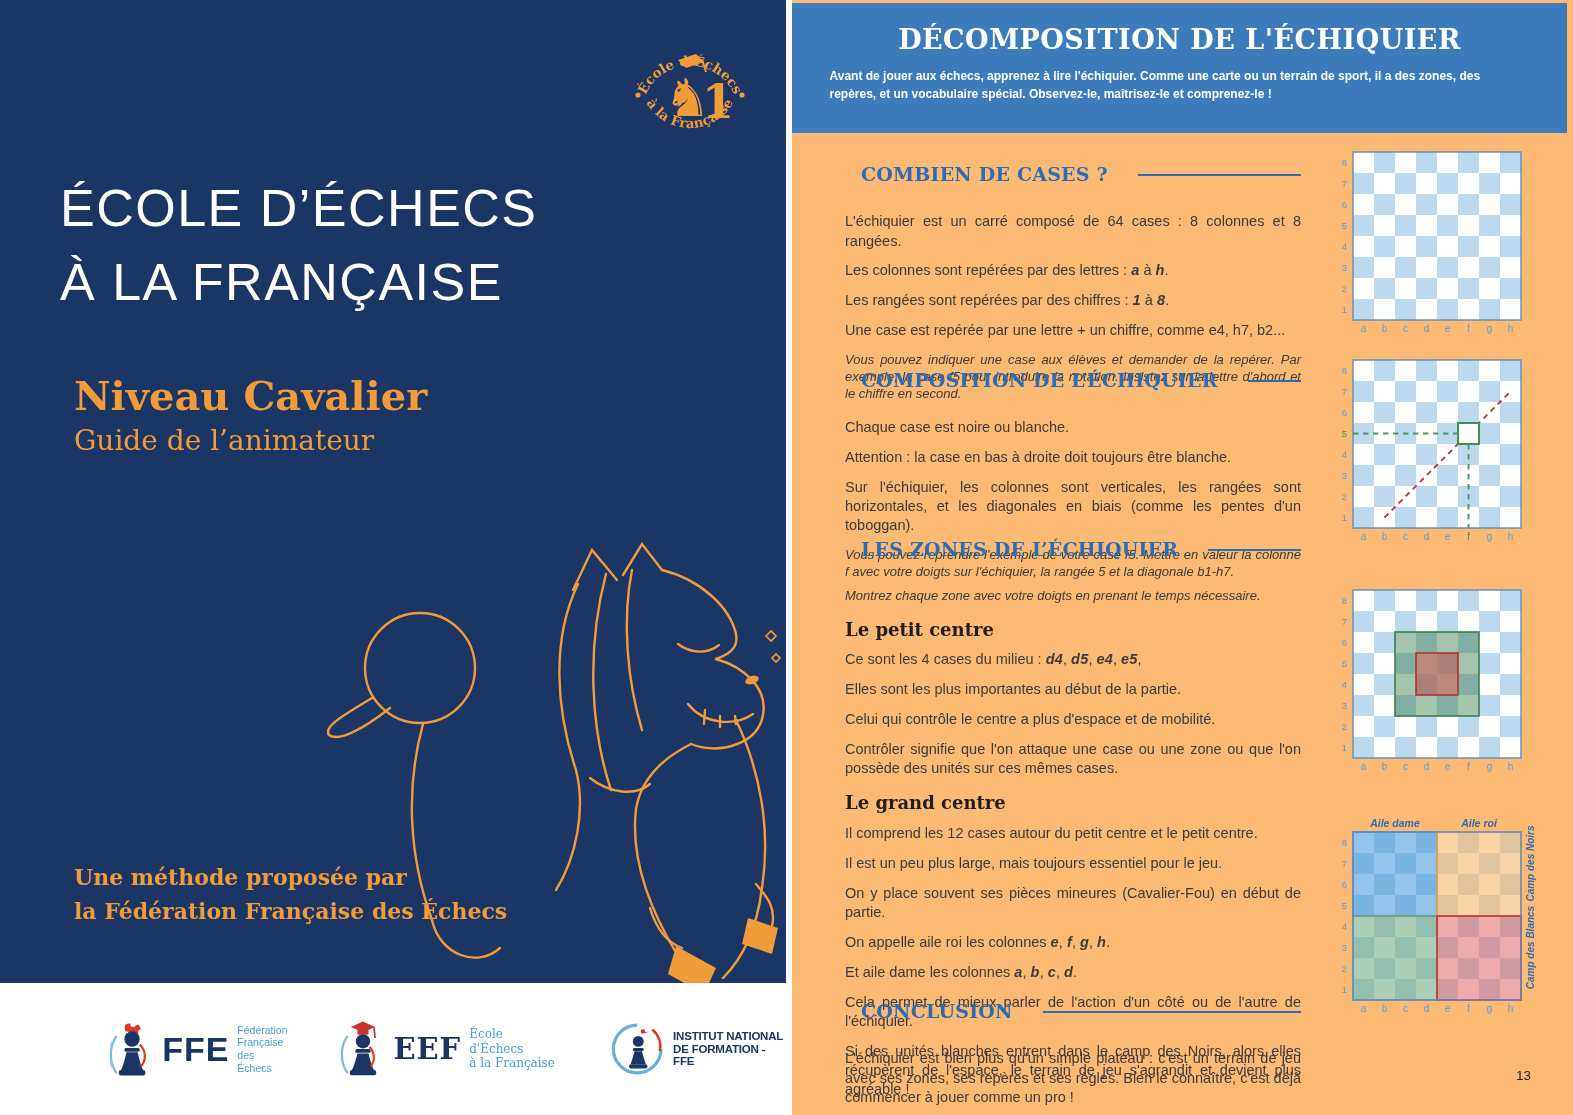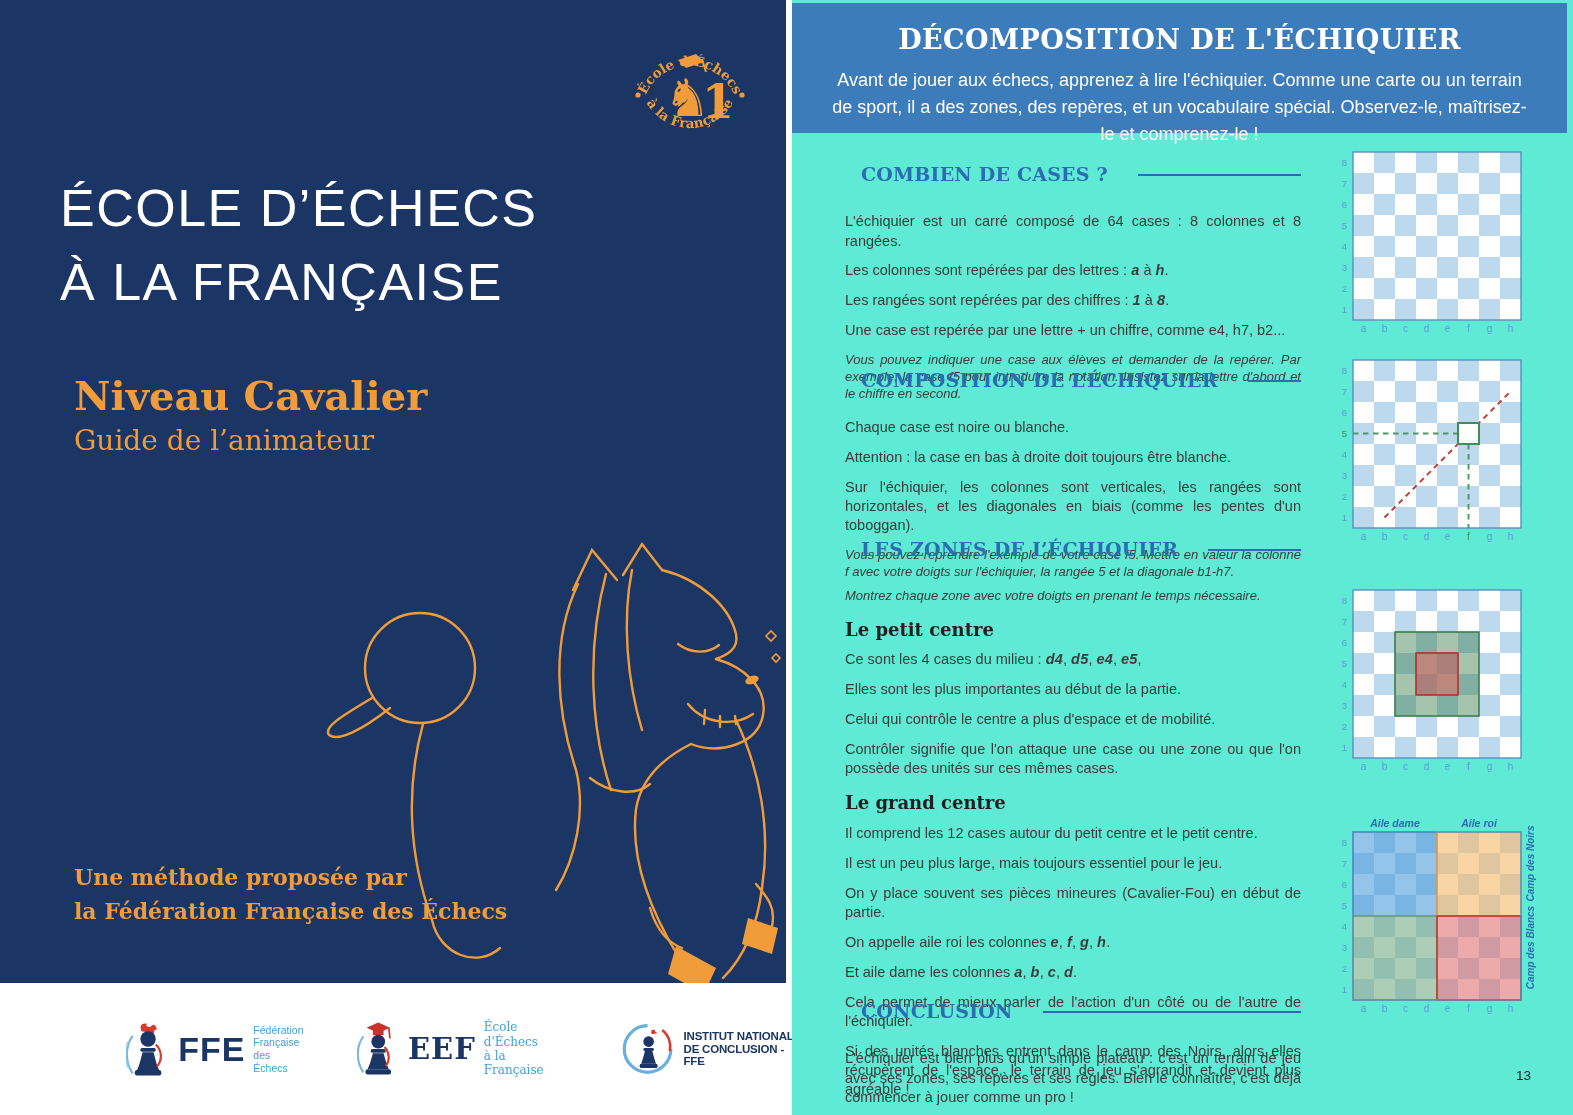--- a/index.html
+++ b/index.html
@@ -11,35 +11,35 @@
   #badge{position:absolute;left:628px;top:32px;width:124px;height:124px;}
   #cover-title{position:absolute;left:60px;top:172px;color:#ffffff;font-size:52px;font-weight:300;
                letter-spacing:1.5px;line-height:1.42;white-space:nowrap;}
   #cover-level{position:absolute;left:74px;top:372px;color:#f09c3a;font-family:"DejaVu Serif",serif;
                font-weight:bold;font-size:40px;}
   #cover-guide{position:absolute;left:74px;top:424px;color:#f09c3a;font-family:"DejaVu Serif",serif;
                font-size:28px;text-align:right;}
   #cover-method{position:absolute;left:74px;top:860px;color:#f09c3a;font-family:"DejaVu Serif",serif;
                 font-weight:bold;font-size:22px;line-height:1.55;}
   #horse{position:absolute;left:320px;top:528px;width:466px;height:455px;}
-  #left-white{position:absolute;left:16px;top:983px;width:786px;height:132px;background:#ffffff;
+  #left-white{position:absolute;left:0;top:983px;width:786px;height:132px;background:#ffffff;
               display:flex;align-items:center;gap:52px;padding-left:110px;box-sizing:border-box;}
   .logo{display:flex;align-items:center;gap:8px;}
   .logo-acronym{color:#1b3564;font-weight:bold;letter-spacing:1px;}
   #logo-ffe .logo-acronym{font-size:34px;}
   #logo-eef .logo-acronym{font-size:29px;font-family:"DejaVu Serif",serif;}
   .logo-lines{color:#45a0d6;font-size:10.5px;line-height:1.2;}
   #logo-eef .logo-lines{font-family:"DejaVu Serif",serif;font-size:12px;color:#45a0d6;}
   #logo-inf .logo-lines{color:#1b3564;font-weight:bold;font-size:11.5px;letter-spacing:-0.2px;line-height:1.12;}
   
-  #page-right{position:absolute;left:792px;top:0;width:781px;height:1115px;background:#5eead4;}
+  #page-right{position:absolute;left:792px;top:0;width:781px;height:1115px;background:#fdba74;}
   #rp-header{position:absolute;left:0;top:3px;right:6px;height:130px;background:#3d7cba;color:#fff;}
   #rp-title{margin:21px 0 0;text-align:center;font-family:"DejaVu Serif",serif;font-weight:bold;
             font-size:27px;letter-spacing:0.5px;}
-  #rp-sub{margin:12px auto 0;max-width:700px;text-align:center;font-size:18px;line-height:1.5;}
+  #rp-sub{margin:12px auto 0;max-width:700px;text-align:left;font-size:12px;line-height:1.5;font-weight:bold;}
   .sec{position:absolute;left:53px;width:456px;color:#3b3b3b;font-size:14.5px;line-height:1.33;}
   .sec-head{display:flex;align-items:center;margin-bottom:9px;}
   .sec-head h2{margin:16px;font-family:"DejaVu Serif",serif;font-weight:bold;font-size:19px;
                color:#2b6cb3;white-space:nowrap;letter-spacing:0.2px;}
   .rule{flex:1;border-top:2px solid #2b6cb3;margin-left:14px;}
   .sec p{margin:0 0 10.5px;text-align:justify;}
   .sec p b i, .sec p b{letter-spacing:0.2px;}
   .note{font-style:italic;font-size:13px;margin:1px 0 14px 22px;line-height:1.33;text-align:justify;}
   .sec h3{margin:13px 0 9px;font-family:"DejaVu Serif",serif;font-weight:bold;font-size:18px;color:#1f1f1f;}
   #s-cases{top:146px;} #s-composition{top:352px;} #s-zones{top:521px;} #s-conclusion{top:983px;}
@@ -159,21 +159,21 @@
           <path d="M26 4 A 22 22 0 1 0 48 26" stroke="#6ab0dc" stroke-width="3" fill="none"></path>
           <path d="M40 8 A 21 21 0 0 1 47 28" stroke="#d93a2b" stroke-width="2.5" fill="none"></path>
           <path d="M30 12 Q28 7 33 8 Q32 10 36 11 Z" fill="#d93a2b"></path>
           <circle cx="27" cy="19" r="5" fill="#1b3564"></circle>
           <rect x="22" y="25" width="10" height="2.8" rx="1.4" fill="#1b3564"></rect>
           <path d="M23.5 28 C 22 34 21 37 20 40 L 34 40 C 33 37 32 34 30.5 28 Z" fill="#1b3564"></path>
           <rect x="18.5" y="40" width="17" height="4" rx="1.8" fill="#1b3564"></rect>
         </svg>
         <div class="logo-lines">
           <div>INSTITUT NATIONAL</div>
-          <div>DE CONCLUSION - FFE</div>
+          <div>DE FORMATION - FFE</div>
         </div>
       </div>
 
     </div>
   </div>
 
   <div id="page-right">
 
     <div id="rp-header">
       <h1 id="rp-title">DÉCOMPOSITION DE L'ÉCHIQUIER</h1>

